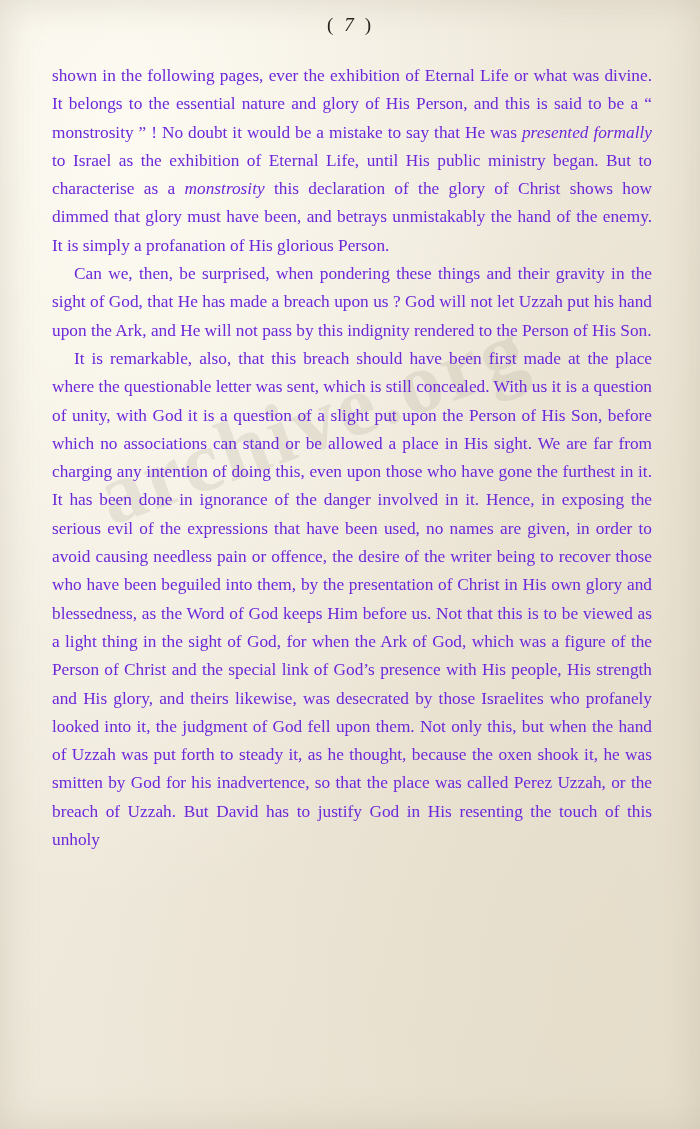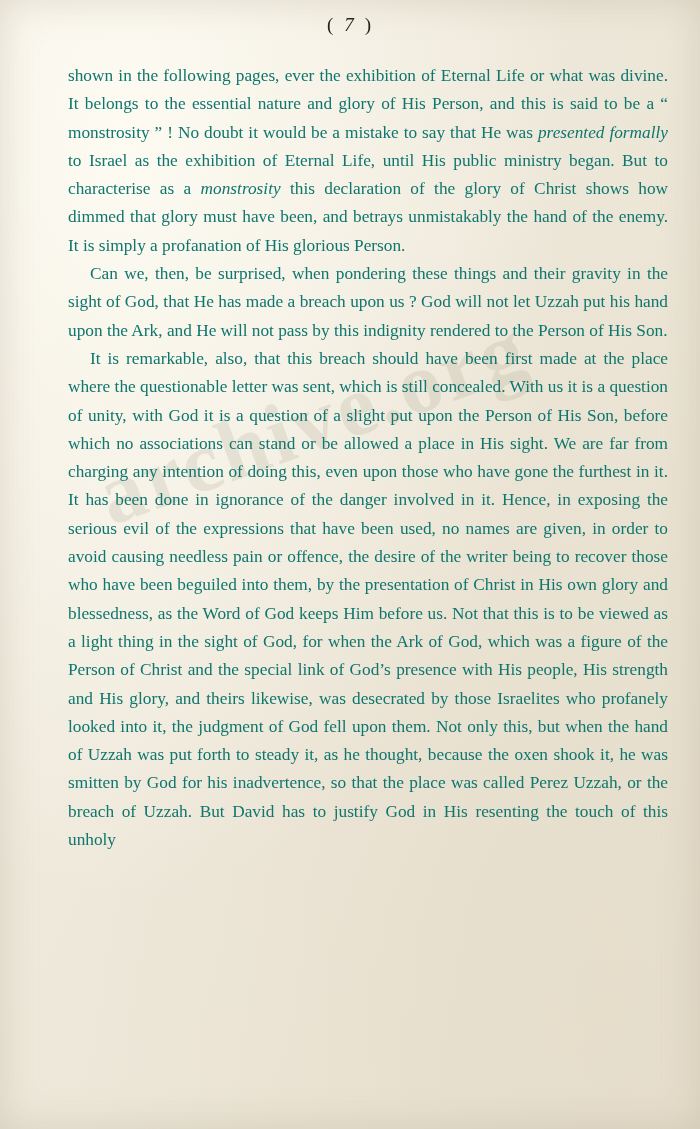--- a/index.html
+++ b/index.html
@@ -51,22 +51,21 @@
   }
   .body-text {
     position: absolute;
     top: 62px;
     left: 52px;
     width: 600px;
     font-size: 17.3px;
     line-height: 28.3px;
     text-align: justify;
     text-justify: inter-word;
-    color: #0f766e;
-    margin-left: 16px;
+    color: #6d28d9;
   }
   .body-text p {
     margin: 0;
   }
   .body-text p.indent {
     text-indent: 22px;
   }
   .body-text i {
     font-style: italic;
   }

